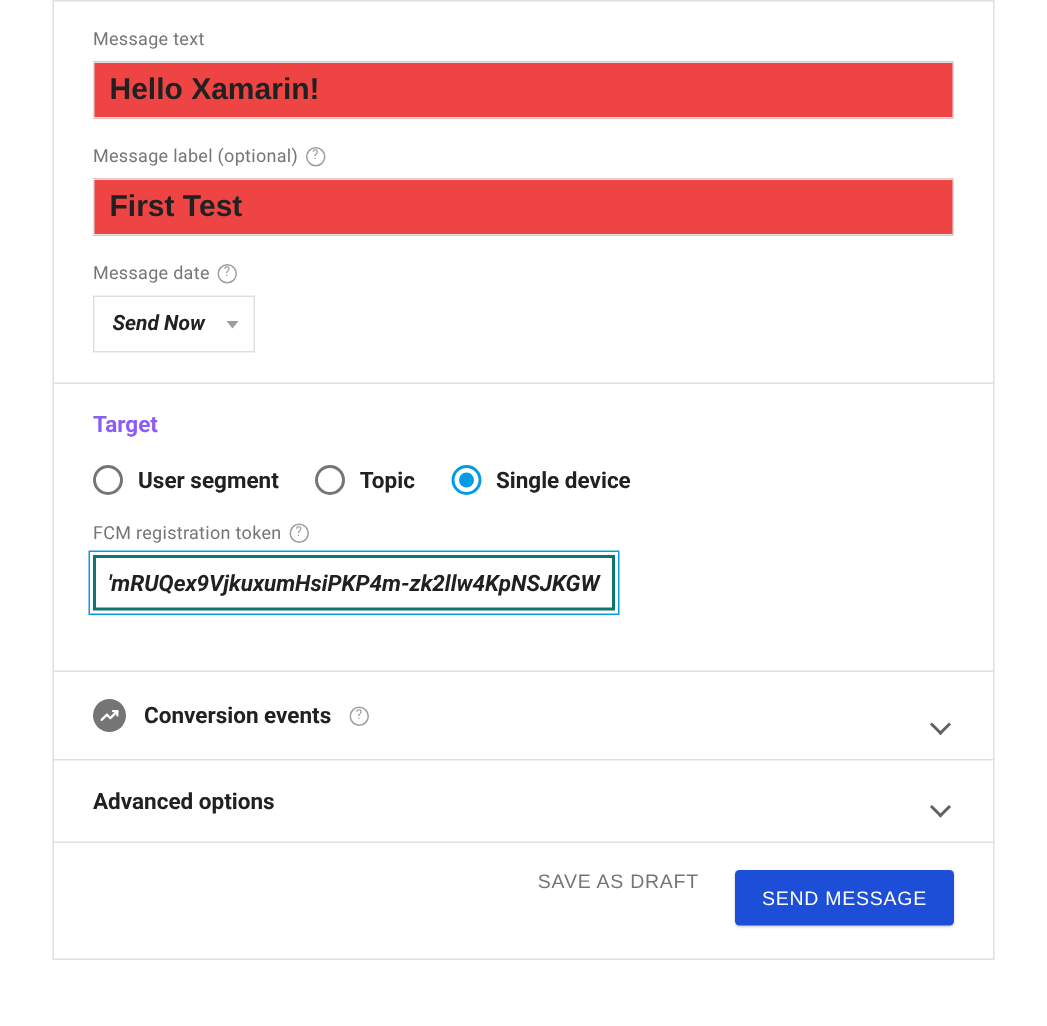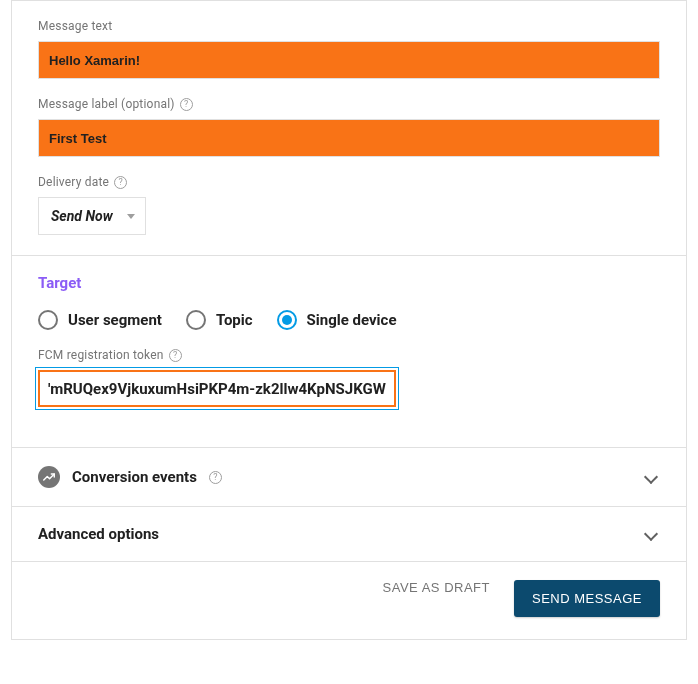--- a/index.html
+++ b/index.html
@@ -4,45 +4,45 @@
 <style>
   * { box-sizing: border-box; margin: 0; padding: 0; }
   html, body {
     width: 698px; height: 684px;
     font-family: -apple-system, BlinkMacSystemFont, "Segoe UI", Roboto, "Helvetica Neue", Arial, sans-serif;
     background: #fff;
     color: #212121;
   }
   .panel {
     border: 1px solid #e0e0e0;
-    width: 676px;
+    width: 628px;
     margin: 0 auto;
   }
   .section {
     padding: 18px 26px 20px 26px;
   }
   .section + .section-divider { border-top: 1px solid #e0e0e0; }
   .label {
     font-size: 12px;
     color: #757575;
     letter-spacing: 0.2px;
     margin-bottom: 8px;
     display: flex;
     align-items: center;
     gap: 5px;
   }
   .text-input {
     width: 100%;
     height: 38px;
     border: 1px solid #e0e0e0;
     padding: 0 10px;
-    font-size: 13px;
-    font-weight: 700;
-    color: #212121;
-    background: #f97316;
+    font-size: 20px;
+    font-weight: 700;
+    color: #212121;
+    background: #ef4444;
   }
   .field-group { margin-bottom: 18px; }
   .select-box {
     display: inline-flex;
     align-items: center;
     border: 1px solid #e0e0e0;
     height: 38px;
     padding: 0 10px 0 12px;
     font-size: 14px;
     font-weight: 700;
@@ -97,37 +97,38 @@
     width: 10px; height: 10px;
     border-radius: 50%;
     background: #039be5;
   }
   .radio-label {
     font-size: 15px;
     font-weight: 700;
     color: #212121;
   }
   .token-box {
-    border: 2px solid #f97316;
+    border: 2px solid #0f766e;
     outline: 1px solid #039be5;
     outline-offset: 2px;
     padding: 7px 8px;
     display: inline-block;
+    font-style: italic;
   }
   .token-text {
     font-size: 15px;
     font-weight: 700;
     color: #212121;
     white-space: nowrap;
   }
   .expand-row {
     border-top: 1px solid #e0e0e0;
     padding: 18px 26px;
     display: flex;
-    align-items: center;
+    align-items: flex-end;
     justify-content: space-between;
   }
   .expand-left {
     display: flex;
     align-items: center;
     gap: 12px;
   }
   .expand-title {
     font-size: 15px;
     font-weight: 700;
@@ -161,21 +162,21 @@
     color: #757575;
     background: none;
     border: none;
     cursor: pointer;
   }
   .btn-primary {
     font-size: 13px;
     font-weight: 500;
     letter-spacing: 0.5px;
     color: #fff;
-    background: #0c4a6e;
+    background: #1d4ed8;
     border: none;
     border-radius: 3px;
     padding: 11px 18px;
     cursor: pointer;
     box-shadow: 0 1px 2px rgba(0,0,0,0.2);
   }
   .target-section { padding-bottom: 40px; }
 </style>
 </head>
 <body>
@@ -191,21 +192,21 @@
     <div class="field-group">
       <div class="label">
         <span>Message label (optional)</span>
         <span class="help-icon">?</span>
       </div>
       <input class="text-input" type="text" value="First Test" style="">
     </div>
 
     <div class="field-group" style="margin-bottom:0">
       <div class="label">
-        <span>Delivery date</span>
+        <span>Message date</span>
         <span class="help-icon">?</span>
       </div>
       <div class="select-box">
         <span>Send Now</span>
         <span class="caret-down"></span>
       </div>
     </div>
   </div>
 
   <div class="section section-divider target-section" style="border-top:1px solid #e0e0e0">

